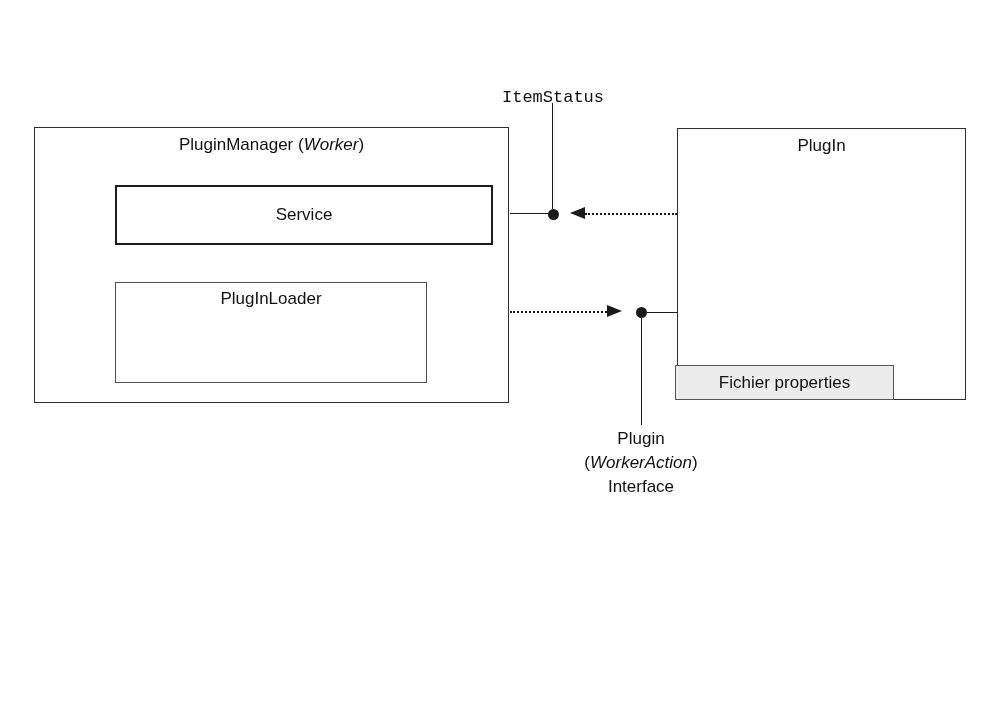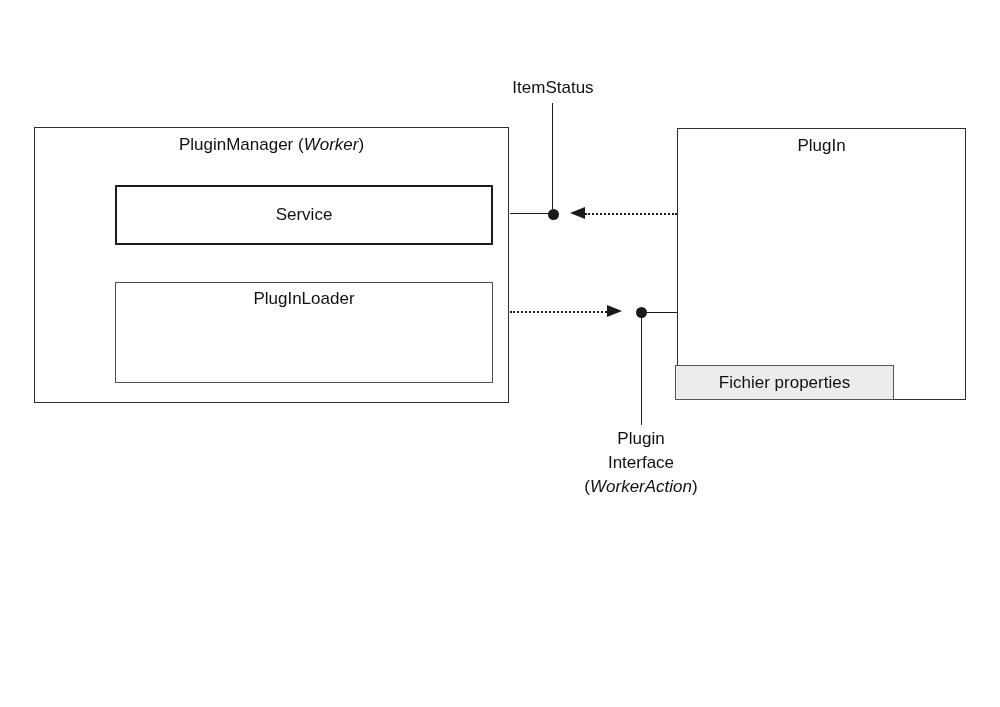--- a/index.html
+++ b/index.html
@@ -48,47 +48,47 @@
 
 <div class="canvas">
 
   <div class="box outer" style="left:34px; top:127px; width:475px; height:276px;">
     <div class="title" style="top:7px;"><span>PluginManager (</span><span class="it">Worker</span><span>)</span></div>
 
     <div class="box thick center" style="left:80px; top:57px; width:378px; height:60px;">
       <span>Service</span>
     </div>
 
-    <div class="box inner" style="left:80px; top:154px; width:378px; height:101px;">
+    <div class="box inner" style="left:80px; top:154px; width:312px; height:101px;">
       <div class="title" style="top:6px;">PlugInLoader</div>
     </div>
   </div>
 
   <div class="box outer" style="left:677px; top:128px; width:289px; height:272px;">
     <div class="title" style="top:7px;">PlugIn</div>
 
 
     <div class="box gray center" style="left:-3px; top:236px; width:219px; height:35px;">
       <span>Fichier properties</span>
     </div>
   </div>
 
-  <div class="freelabel" style="left:493px; top:78px; width:120px;">ItemStatus</div>
+  <div class="freelabel" style="left:493px; top:88px; width:120px;font-family:Liberation Mono, monospace;">ItemStatus</div>
   <div class="vline" style="left:552px; top:103px; height:106px;"></div>
 
   <div class="hline" style="left:510px; top:213px; width:43px;"></div>
   <div class="dot" style="left:548px; top:209px;"></div>
   <div class="arr-left" style="left:570px; top:207px;"></div>
   <div class="dotline" style="left:585px; top:213px; width:92px;"></div>
 
   <div class="dotline" style="left:510px; top:311px; width:97px;"></div>
   <div class="arr-right" style="left:607px; top:305px;"></div>
   <div class="dot" style="left:636px; top:307px;"></div>
   <div class="hline" style="left:647px; top:312px; width:30px;"></div>
   <div class="vline" style="left:641px; top:318px; height:107px;"></div>
 
   <div class="freelabel ml" style="left:556px; top:427px; width:170px;">
     <div>Plugin</div>
+    <div><span>(</span><span class="it">WorkerAction</span><span>)</span></div>
     <div>Interface</div>
-    <div><span>(</span><span class="it">WorkerAction</span><span>)</span></div>
   </div>
 
 </div>
 
 </body></html>

